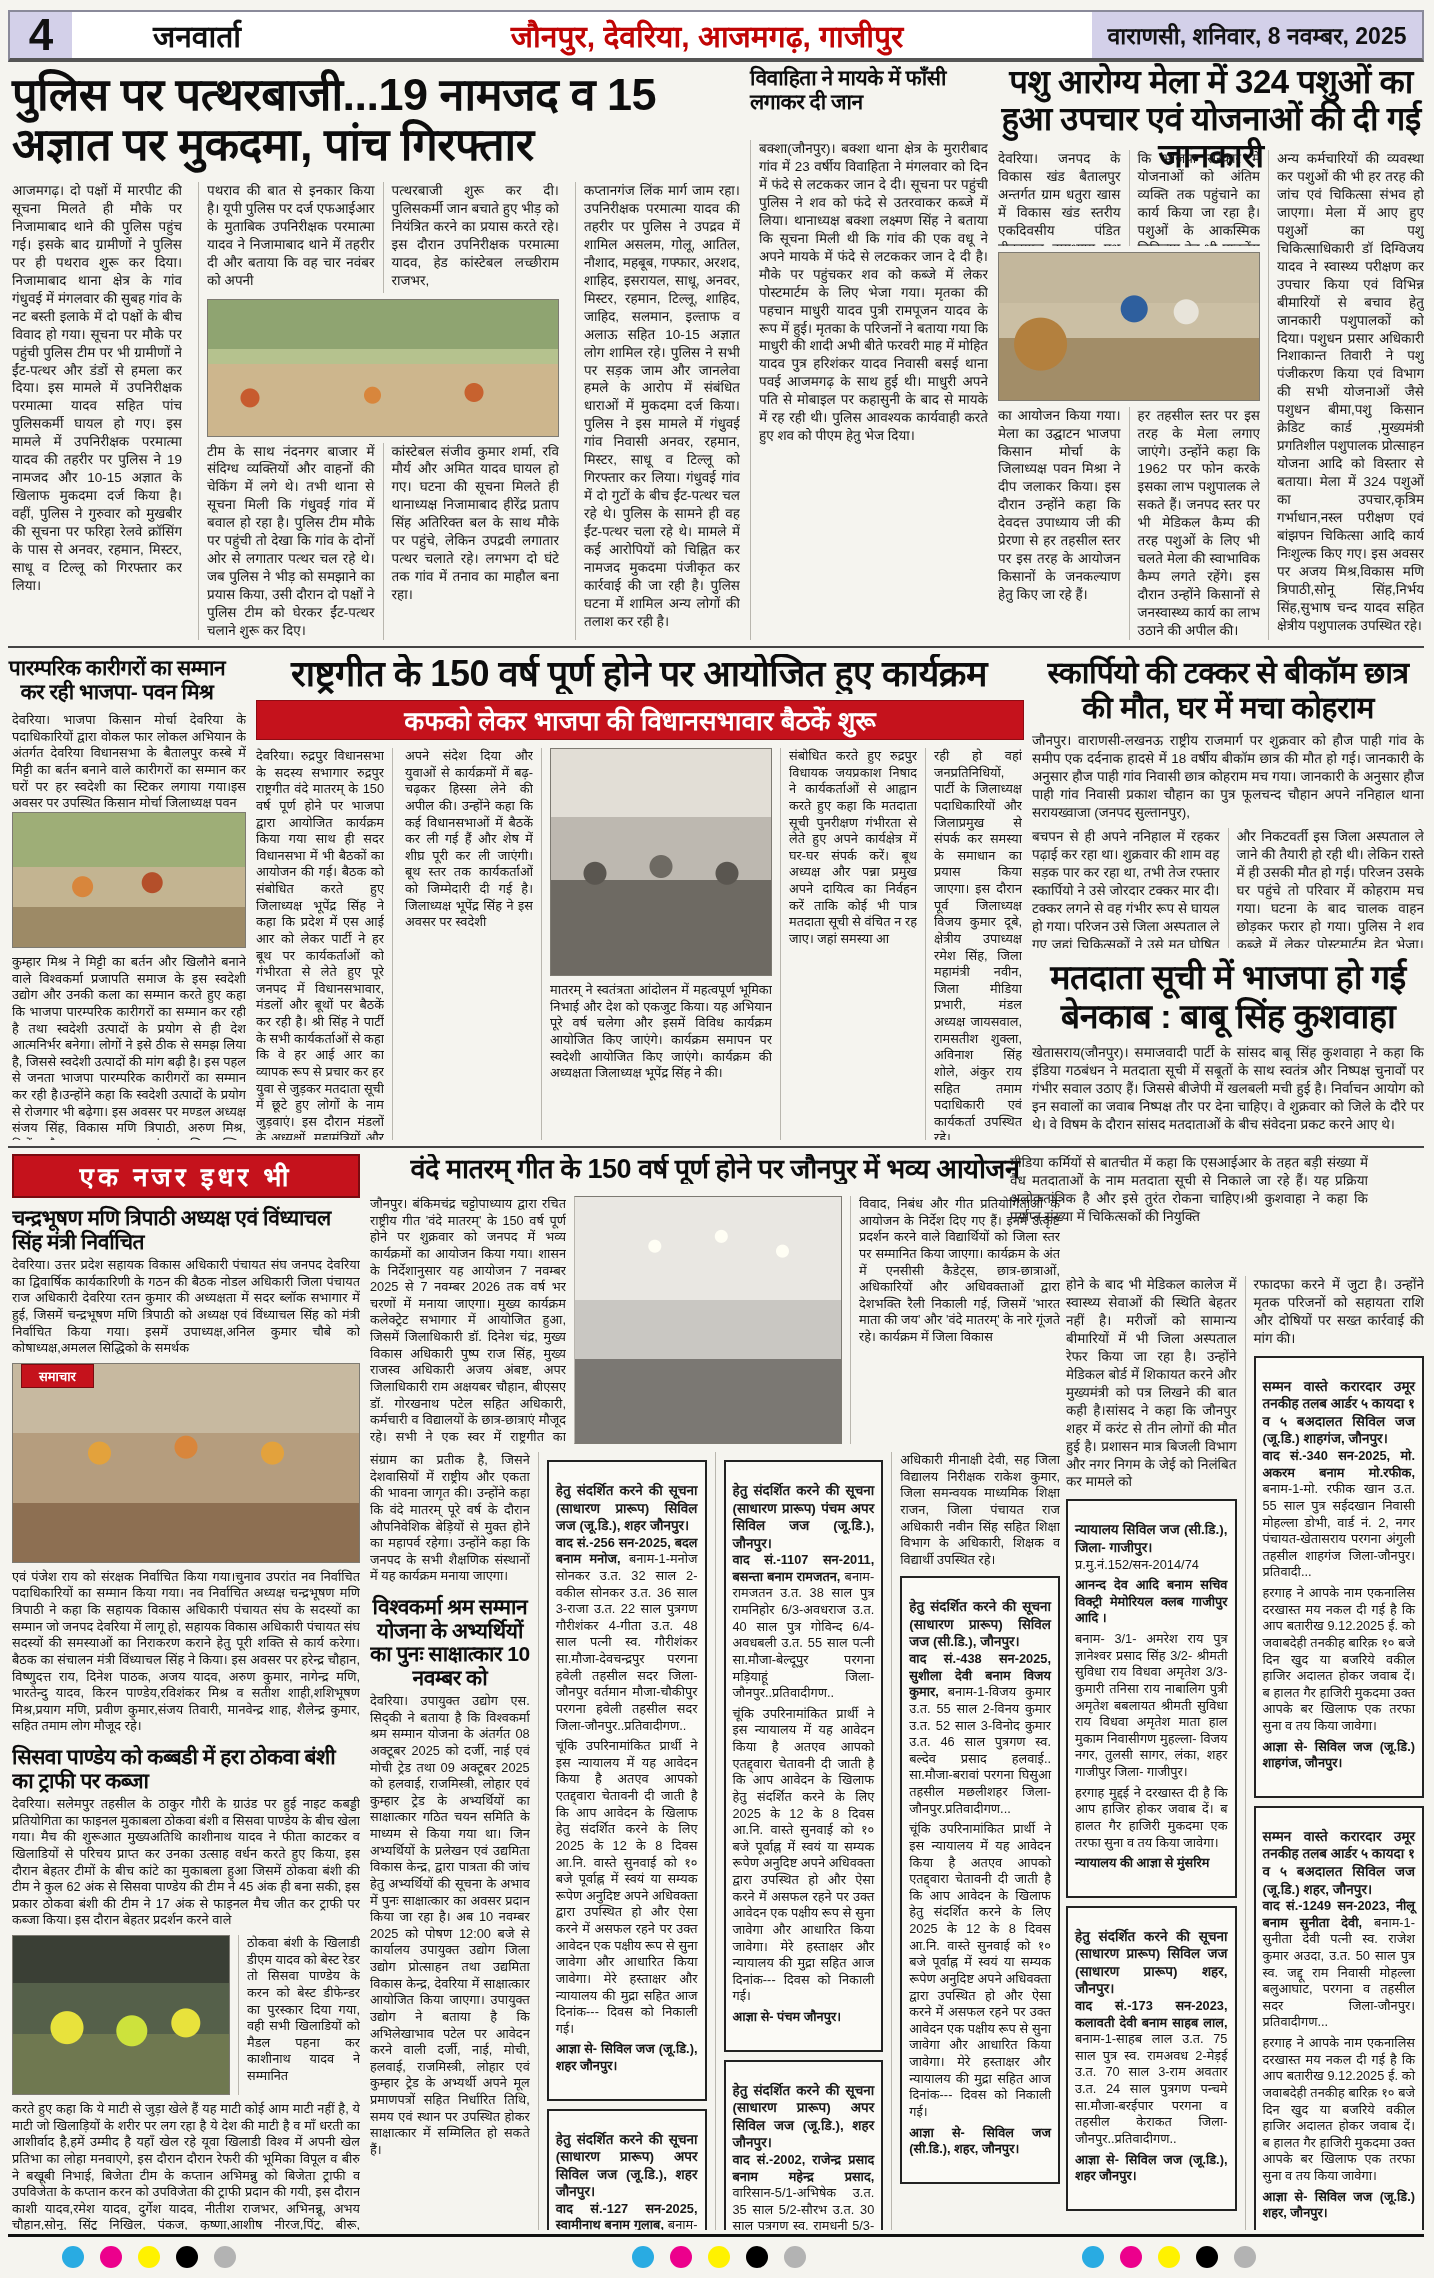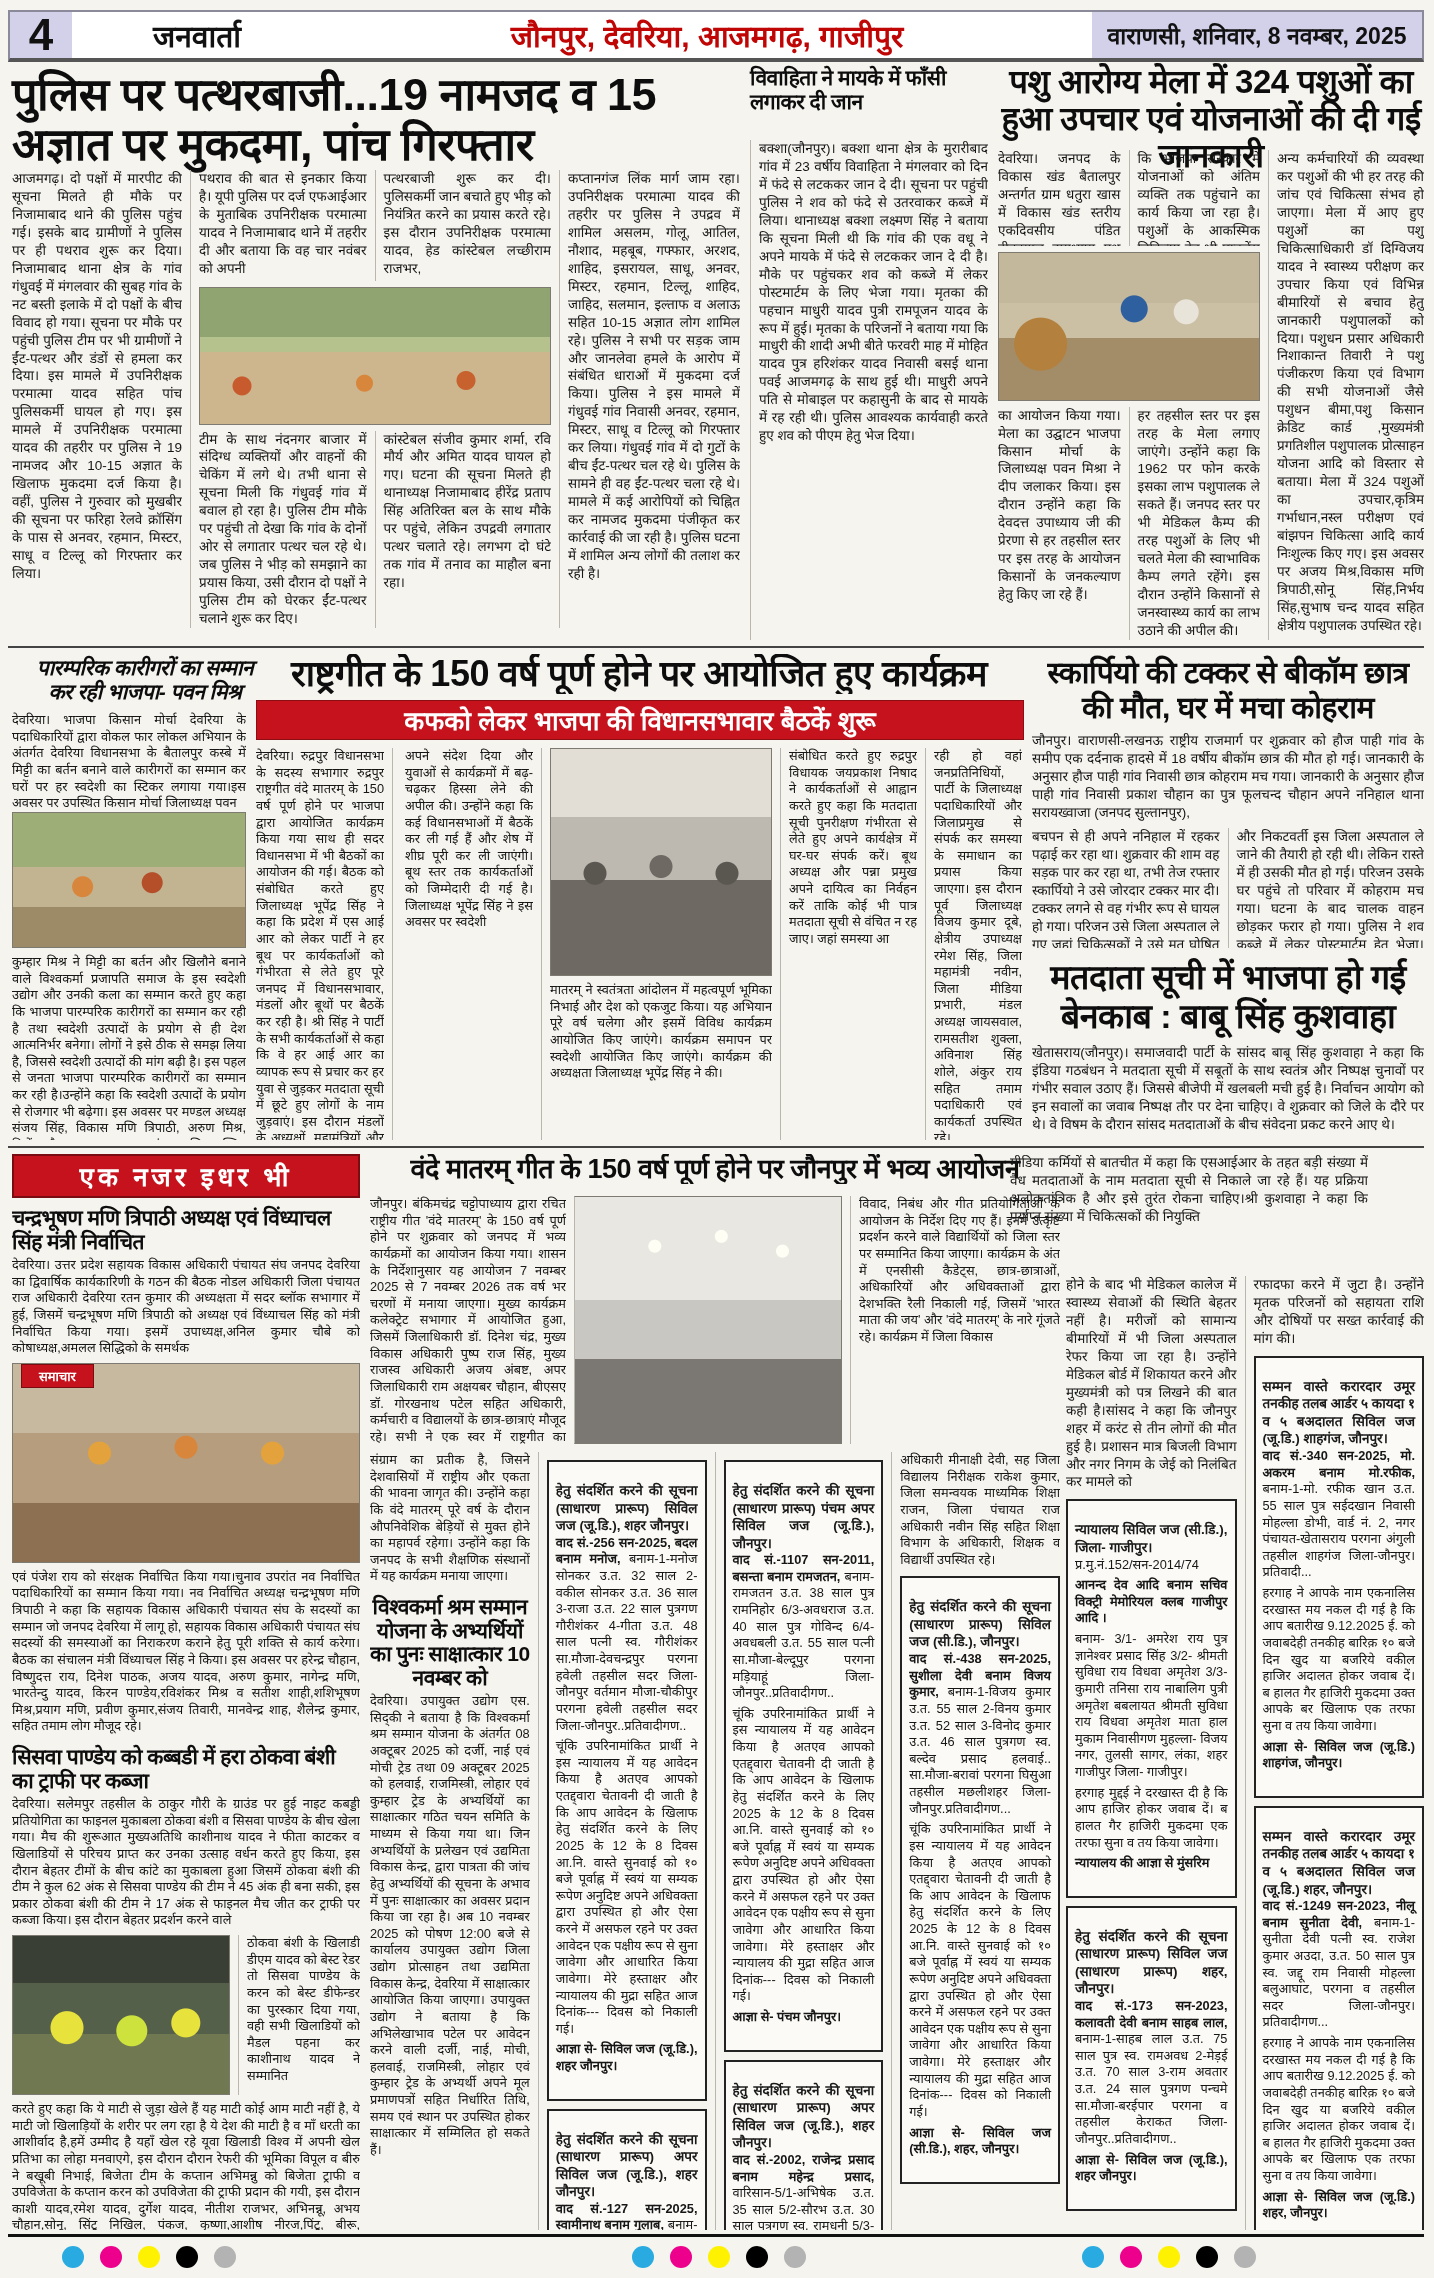--- a/index.html
+++ b/index.html
@@ -99,21 +99,21 @@
 <body>
 
 <div class="abs masthead">
   <div class="mh-pageno">4</div>
   <div class="mh-paper">जनवार्ता</div>
   <div class="mh-center">जौनपुर, देवरिया, आजमगढ़, गाजीपुर</div>
   <div class="mh-date">वाराणसी, शनिवार, 8 नवम्बर, 2025</div>
 </div>
 
 <div class="abs hl hl-xl" style="top:70px;left:12px;width:728px;">पुलिस पर पत्थरबाजी...19 नामजद व 15 अज्ञात पर मुकदमा, पांच गिरफ्तार</div>
-<div class="abs cols" style="top:170px;left:12px;width:728px;height:458px;">
+<div class="abs cols" style="top:182px;left:12px;width:728px;height:458px;gap:8px;">
   <div class="col bt clip" style="flex:0 0 170px;">आजमगढ़। दो पक्षों में मारपीट की सूचना मिलते ही मौके पर निजामाबाद थाने की पुलिस पहुंच गई। इसके बाद ग्रामीणों ने पुलिस पर ही पथराव शुरू कर दिया। निजामाबाद थाना क्षेत्र के गांव गंधुवई में मंगलवार की सुबह गांव के नट बस्ती इलाके में दो पक्षों के बीच विवाद हो गया। सूचना पर मौके पर पहुंची पुलिस टीम पर भी ग्रामीणों ने ईंट-पत्थर और डंडों से हमला कर दिया। इस मामले में उपनिरीक्षक परमात्मा यादव सहित पांच पुलिसकर्मी घायल हो गए। इस मामले में उपनिरीक्षक परमात्मा यादव की तहरीर पर पुलिस ने 19 नामजद और 10-15 अज्ञात के खिलाफ मुकदमा दर्ज किया है। वहीं, पुलिस ने गुरुवार को मुखबीर की सूचना पर फरिहा रेलवे क्रॉसिंग के पास से अनवर, रहमान, मिस्टर, साधू व टिल्लू को गिरफ्तार कर लिया।</div>
   <div class="col" style="flex:0 0 352px;display:flex;flex-direction:column;">
     <div class="cols" style="height:128px;">
       <div class="col bt clip">पथराव की बात से इनकार किया है। यूपी पुलिस पर दर्ज एफआईआर के मुताबिक उपनिरीक्षक परमात्मा यादव ने निजामाबाद थाने में तहरीर दी और बताया कि वह चार नवंबर को अपनी</div>
       <div class="col bt clip">पत्थरबाजी शुरू कर दी। पुलिसकर्मी जान बचाते हुए भीड़ को नियंत्रित करने का प्रयास करते रहे। इस दौरान उपनिरीक्षक परमात्मा यादव, हेड कांस्टेबल लच्छीराम राजभर,</div>
     </div>
     <div class="photo ph-road" style="height:158px;margin:6px 0;"></div>
     <div class="cols" style="flex:1;">
       <div class="col bt clip">टीम के साथ नंदनगर बाजार में संदिग्ध व्यक्तियों और वाहनों की चेकिंग में लगे थे। तभी थाना से सूचना मिली कि गंधुवई गांव में बवाल हो रहा है। पुलिस टीम मौके पर पहुंची तो देखा कि गांव के दोनों ओर से लगातार पत्थर चल रहे थे। जब पुलिस ने भीड़ को समझाने का प्रयास किया, उसी दौरान दो पक्षों ने पुलिस टीम को घेरकर ईंट-पत्थर चलाने शुरू कर दिए।</div>
       <div class="col bt clip">कांस्टेबल संजीव कुमार शर्मा, रवि मौर्य और अमित यादव घायल हो गए। घटना की सूचना मिलते ही थानाध्यक्ष निजामाबाद हीरेंद्र प्रताप सिंह अतिरिक्त बल के साथ मौके पर पहुंचे, लेकिन उपद्रवी लगातार पत्थर चलाते रहे। लगभग दो घंटे तक गांव में तनाव का माहौल बना रहा।</div>
@@ -136,21 +136,21 @@
     <div class="cols" style="flex:1;">
       <div class="col bt clip">का आयोजन किया गया। मेला का उद्घाटन भाजपा किसान मोर्चा के जिलाध्यक्ष पवन मिश्रा ने दीप जलाकर किया। इस दौरान उन्होंने कहा कि देवदत्त उपाध्याय जी की प्रेरणा से हर तहसील स्तर पर इस तरह के आयोजन किसानों के जनकल्याण हेतु किए जा रहे हैं।</div>
       <div class="col bt clip">हर तहसील स्तर पर इस तरह के मेला लगाए जाएंगे। उन्होंने कहा कि 1962 पर फोन करके इसका लाभ पशुपालक ले सकते हैं। जनपद स्तर पर भी मेडिकल कैम्प की तरह पशुओं के लिए भी चलते मेला की स्वाभाविक कैम्प लगते रहेंगे। इस दौरान उन्होंने किसानों से जनस्वास्थ्य कार्य का लाभ उठाने की अपील की।</div>
     </div>
   </div>
   <div class="col bt clip">अन्य कर्मचारियों की व्यवस्था कर पशुओं की भी हर तरह की जांच एवं चिकित्सा संभव हो जाएगा। मेला में आए हुए पशुओं का पशु चिकित्साधिकारी डॉ दिग्विजय यादव ने स्वास्थ्य परीक्षण कर उपचार किया एवं विभिन्न बीमारियों से बचाव हेतु जानकारी पशुपालकों को दिया। पशुधन प्रसार अधिकारी निशाकान्त तिवारी ने पशु पंजीकरण किया एवं विभाग की सभी योजनाओं जैसे पशुधन बीमा,पशु किसान क्रेडिट कार्ड ,मुख्यमंत्री प्रगतिशील पशुपालक प्रोत्साहन योजना आदि को विस्तार से बताया। मेला में 324 पशुओं का उपचार,कृत्रिम गर्भाधान,नस्ल परीक्षण एवं बांझपन चिकित्सा आदि कार्य निःशुल्क किए गए। इस अवसर पर अजय मिश्र,विकास मणि त्रिपाठी,सोनू सिंह,निर्भय सिंह,सुभाष चन्द यादव सहित क्षेत्रीय पशुपालक उपस्थित रहे।</div>
 </div>
 
 <div class="abs rule-h" style="top:646px;left:8px;width:1416px;"></div>
 
-<div class="abs hl hl-sm" style="top:656px;left:28px;width:234px;font-style:italic;">पारम्परिक कारीगरों का सम्मान कर रही भाजपा- पवन मिश्र</div>
+<div class="abs hl hl-sm" style="top:656px;left:0;width:234px;">पारम्परिक कारीगरों का सम्मान कर रही भाजपा- पवन मिश्र</div>
 <div class="abs bt-sm clip" style="top:712px;left:12px;width:234px;height:96px;">देवरिया। भाजपा किसान मोर्चा देवरिया के पदाधिकारियों द्वारा वोकल फार लोकल अभियान के अंतर्गत देवरिया विधानसभा के बैतालपुर कस्बे में मिट्टी का बर्तन बनाने वाले कारीगरों का सम्मान कर घरों पर हर स्वदेशी का स्टिकर लगाया गया।इस अवसर पर उपस्थित किसान मोर्चा जिलाध्यक्ष पवन</div>
 <div class="abs photo ph-pot" style="top:812px;left:12px;width:234px;height:136px;"></div>
 <div class="abs bt-sm clip" style="top:954px;left:12px;width:234px;height:186px;">कुम्हार मिश्र ने मिट्टी का बर्तन और खिलौने बनाने वाले विश्वकर्मा प्रजापति समाज के इस स्वदेशी उद्योग और उनकी कला का सम्मान करते हुए कहा कि भाजपा पारम्परिक कारीगरों का सम्मान कर रही है तथा स्वदेशी उत्पादों के प्रयोग से ही देश आत्मनिर्भर बनेगा। लोगों ने इसे ठीक से समझ लिया है, जिससे स्वदेशी उत्पादों की मांग बढ़ी है। इस पहल से जनता भाजपा पारम्परिक कारीगरों का सम्मान कर रही है।उन्होंने कहा कि स्वदेशी उत्पादों के प्रयोग से रोजगार भी बढ़ेगा। इस अवसर पर मण्डल अध्यक्ष संजय सिंह, विकास मणि त्रिपाठी, अरुण मिश्र, बिजेंद्र चौहान, जयराम यादव, रंजन मणि उपस्थित रहे।</div>
 
 <div class="abs hl" style="top:654px;left:256px;width:766px;font-size:36px;text-align:center;white-space:nowrap;overflow:hidden;">राष्ट्रगीत के 150 वर्ष पूर्ण होने पर आयोजित हुए कार्यक्रम</div>
 <div class="abs redbar" style="top:700px;left:256px;width:766px;height:38px;font-size:26px;">कफको लेकर भाजपा की विधानसभावार बैठकें शुरू</div>
 <div class="abs cols" style="top:748px;left:256px;width:766px;height:392px;">
   <div class="col bt-sm clip" style="flex:0 0 128px;">देवरिया। रुद्रपुर विधानसभा के सदस्य सभागार रुद्रपुर राष्ट्रगीत वंदे मातरम् के 150 वर्ष पूर्ण होने पर भाजपा द्वारा आयोजित कार्यक्रम किया गया साथ ही सदर विधानसभा में भी बैठकों का आयोजन की गई। बैठक को संबोधित करते हुए जिलाध्यक्ष भूपेंद्र सिंह ने कहा कि प्रदेश में एस आई आर को लेकर पार्टी ने हर बूथ पर कार्यकर्ताओं को गंभीरता से लेते हुए पूरे जनपद में विधानसभावार, मंडलों और बूथों पर बैठकें कर रही है। श्री सिंह ने पार्टी के सभी कार्यकर्ताओं से कहा कि वे हर आई आर का व्यापक रूप से प्रचार कर हर युवा से जुड़कर मतदाता सूची में छूटे हुए लोगों के नाम जुड़वाएं। इस दौरान मंडलों के अध्यक्षों, महामंत्रियों और कार्यकर्ताओं को जिम्मेदारी सौंपी गई।</div>
   <div class="col bt-sm clip" style="flex:0 0 128px;padding-left:12px;">अपने संदेश दिया और युवाओं से कार्यक्रमों में बढ़-चढ़कर हिस्सा लेने की अपील की। उन्होंने कहा कि कई विधानसभाओं में बैठकें कर ली गई हैं और शेष में शीघ्र पूरी कर ली जाएंगी। बूथ स्तर तक कार्यकर्ताओं को जिम्मेदारी दी गई है। जिलाध्यक्ष भूपेंद्र सिंह ने इस अवसर पर स्वदेशी</div>
   <div class="col" style="flex:0 0 222px;">

